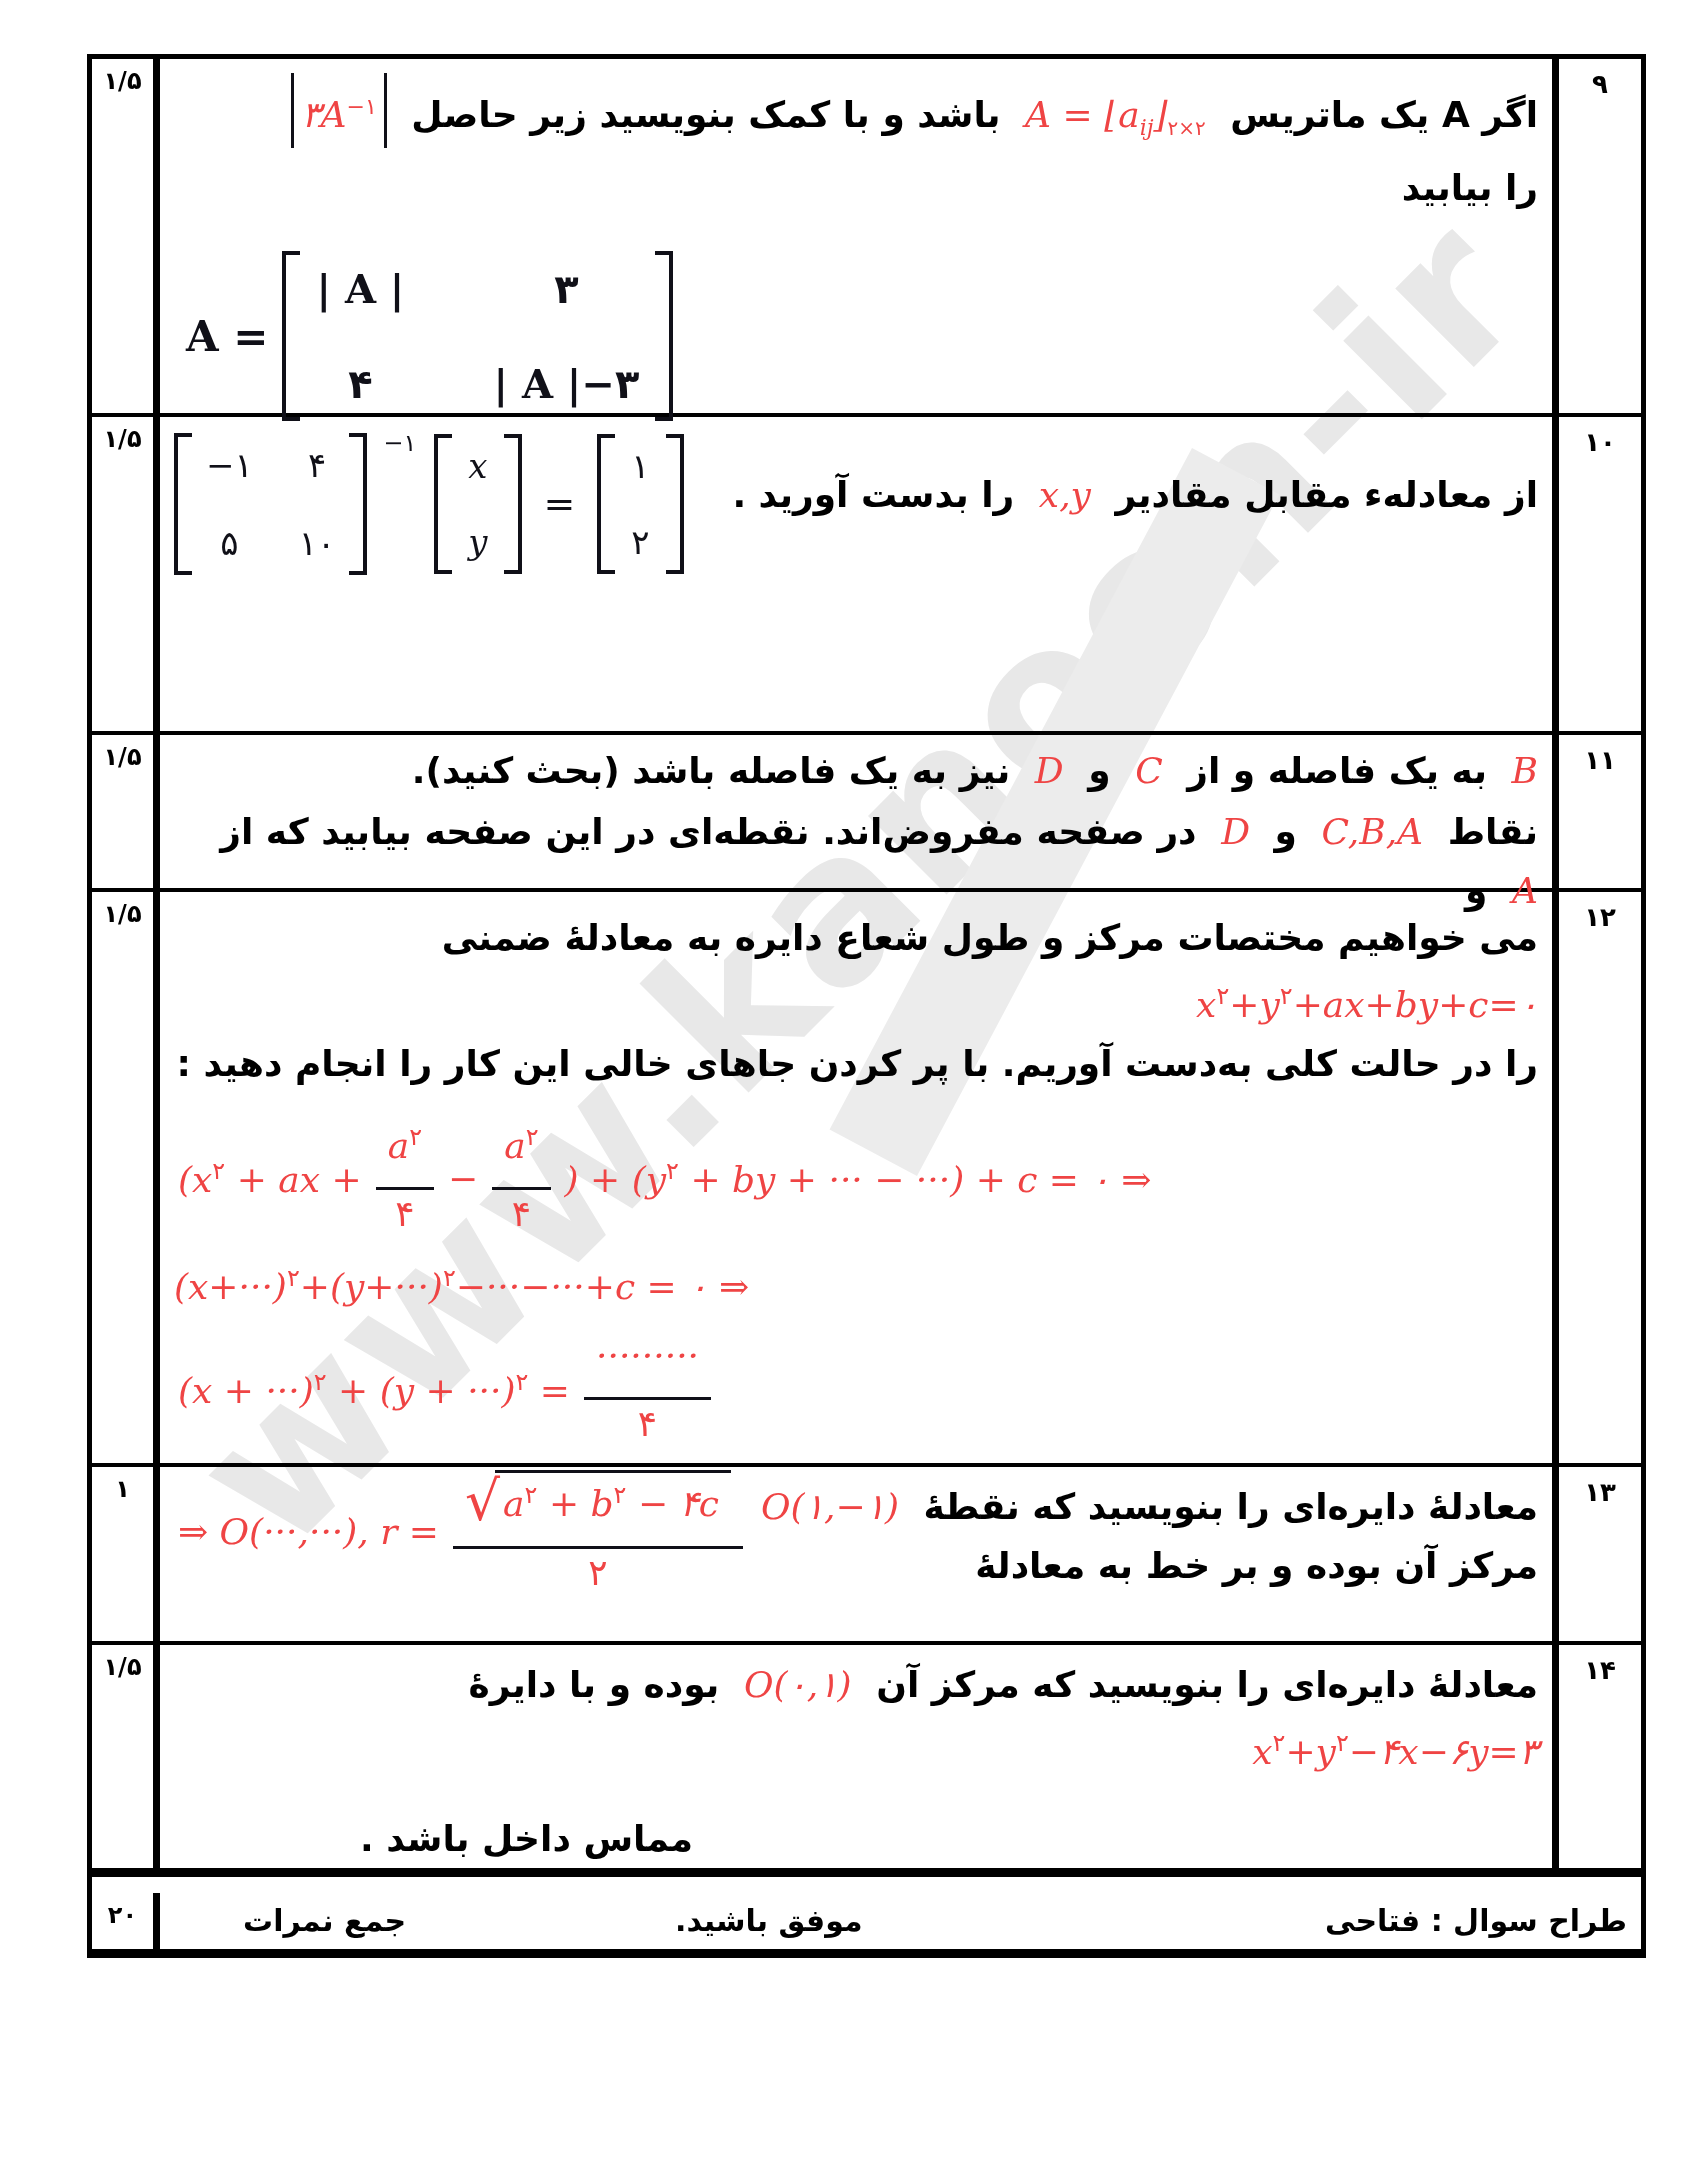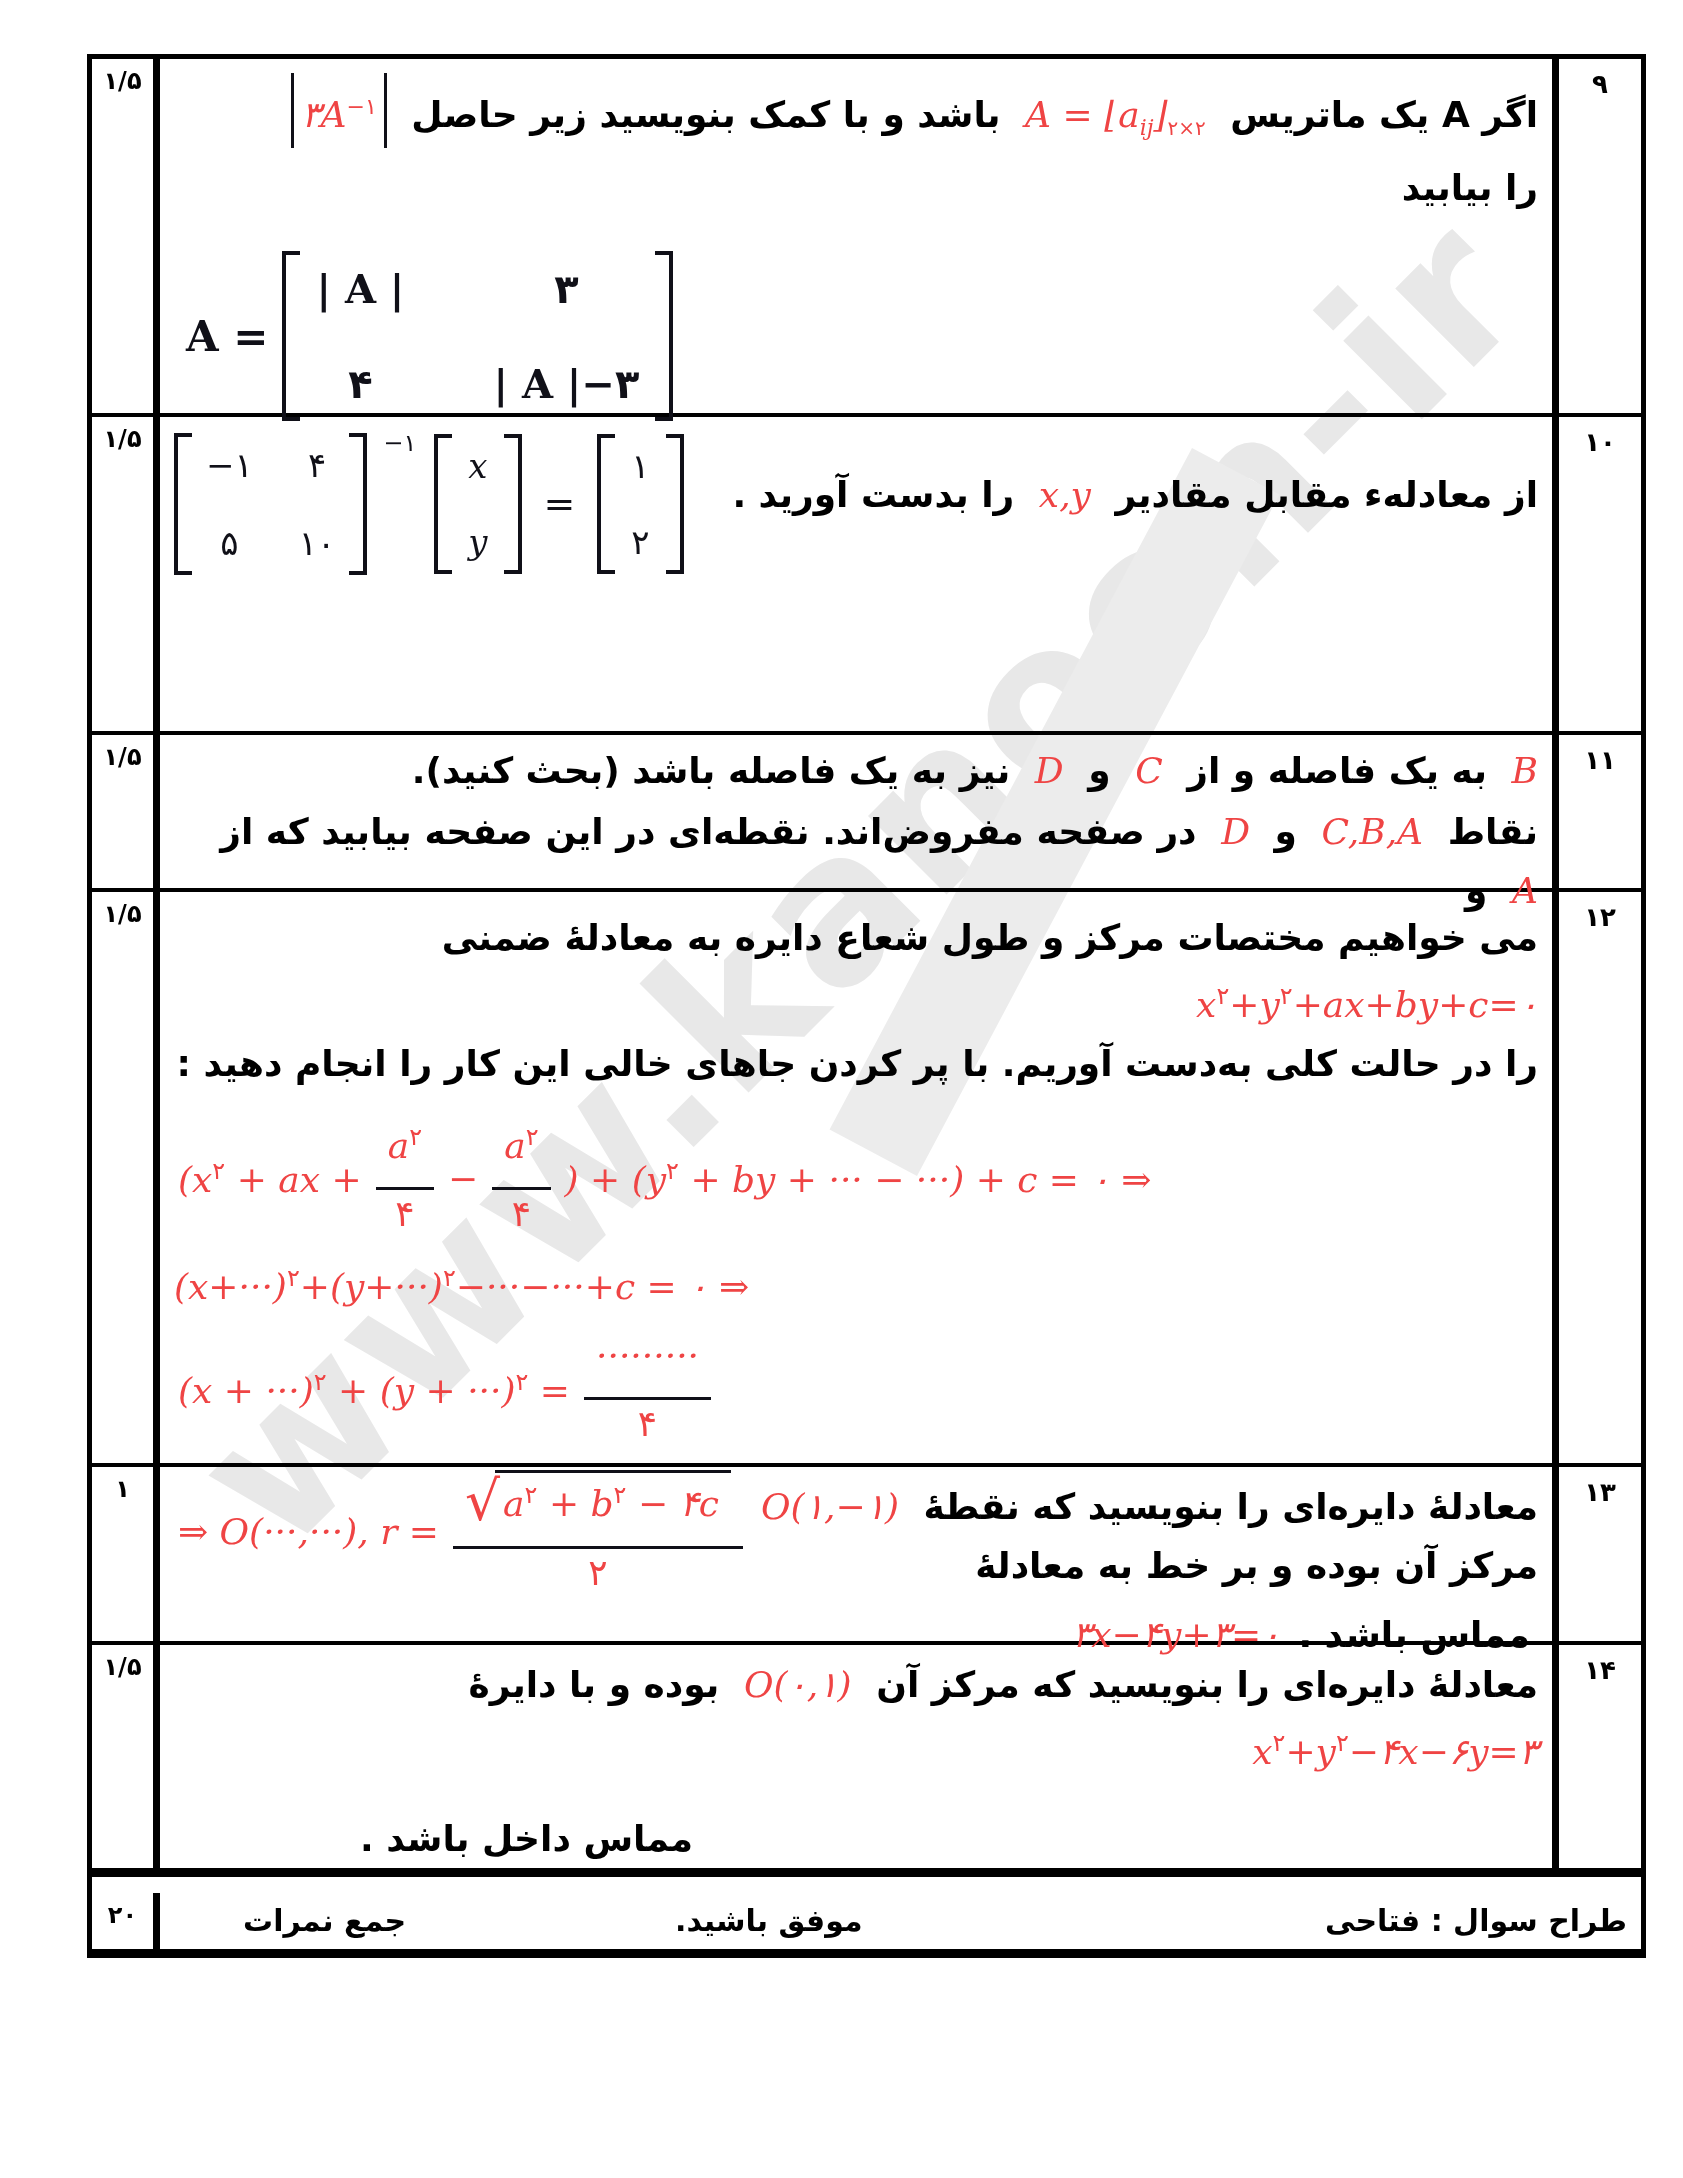--- a/index.html
+++ b/index.html
@@ -231,24 +231,20 @@
 
     <div class="row" style="height:174px;">
       <div class="score-cell">۱</div>
       <div class="vdiv"></div>
       <div class="main-cell">
         <div class="ptext rline" style="padding-top:4px;">
           <span>معادلهٔ دایره‌ای را بنویسید که نقطهٔ</span>
           <span class="m" dir="ltr">O(۱,−۱)</span>
           <span>مرکز آن بوده و بر خط به معادلهٔ</span>
         </div>
-        <div style="direction:ltr;display:flex;justify-content:flex-end;align-items:baseline;gap:18px;margin-top:18px;padding-right:8px;">
-          <span class="m">۳x−۴y+۳=۰</span>
-          <span class="ptext" style="line-height:44px;">مماس باشد .</span>
-        </div>
       </div>
       <div class="vdiv"></div>
       <div class="num-cell">۱۳</div>
     </div>
 
     <div class="row last-q" style="height:223px;">
       <div class="score-cell">۱/۵</div>
       <div class="vdiv"></div>
       <div class="main-cell">
         <div class="ptext rline" style="padding-top:4px;">

